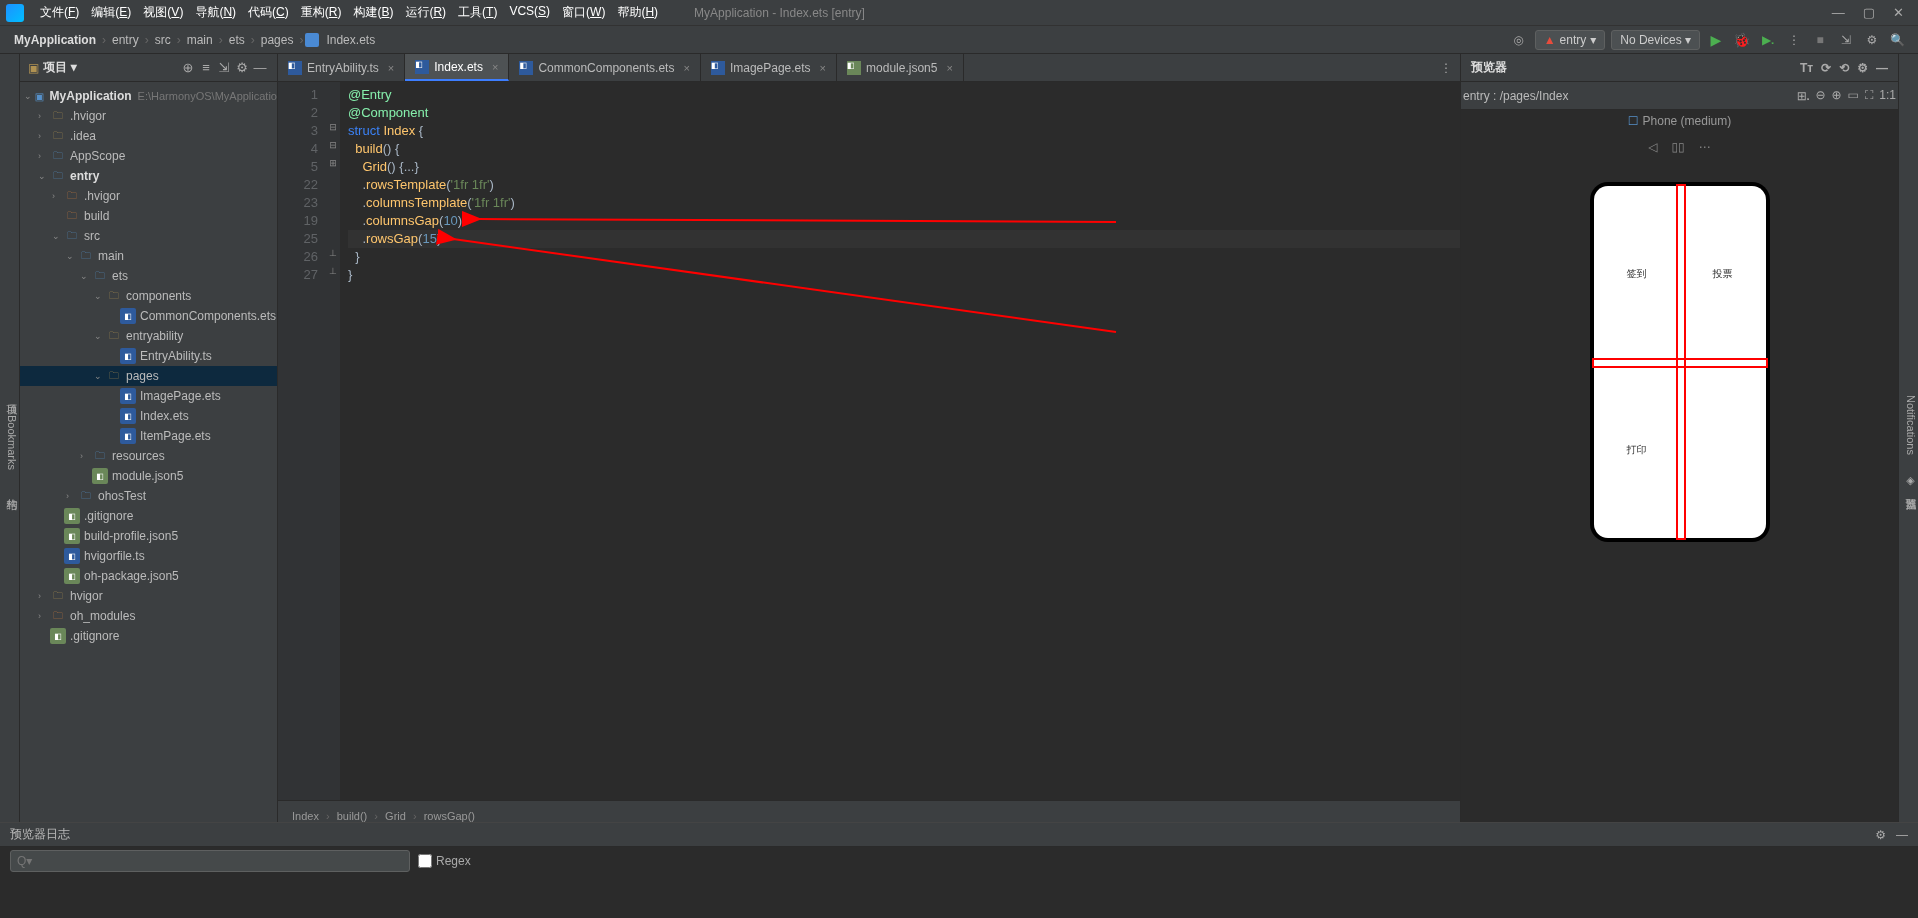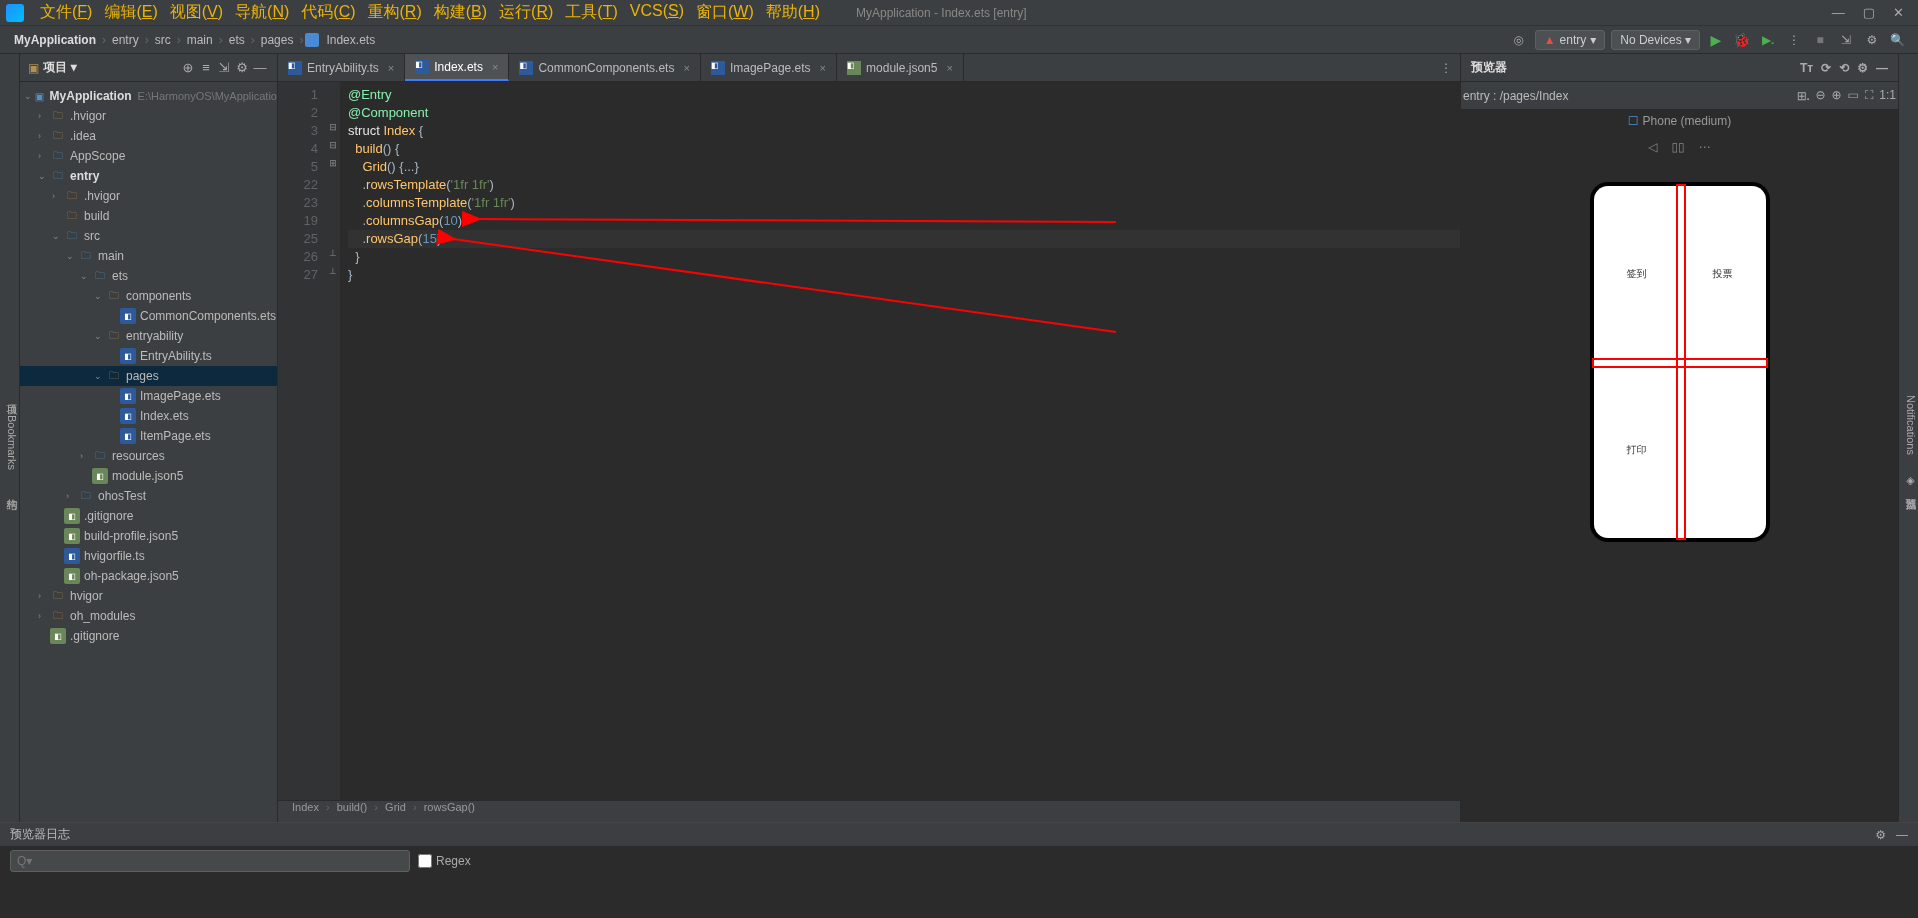--- a/index.html
+++ b/index.html
@@ -1,19 +1,19 @@
 <!DOCTYPE html>
 <html><head>
 <meta charset="utf-8">
 <style>
 *{margin:0;padding:0;box-sizing:border-box;font-family:"Segoe UI",Arial,sans-serif;user-select:none}
 body{background:#2b2b2b;color:#bbb;font-size:12px;width:1918px;height:918px;overflow:hidden;position:relative}
 .menubar{height:26px;background:#3c3f41;display:flex;align-items:center;padding:0 6px;border-bottom:1px solid #323232}
 .menubar .logo{width:18px;height:18px;background:linear-gradient(135deg,#1e90ff,#00bfff);border-radius:3px;margin-right:10px}
-.menubar .menu-item{padding:0 6px;color:#eab308;cursor:pointer;font-size:16px}
+.menubar .menu-item{padding:0 6px;color:#ffffff;cursor:pointer;font-size:12px}
 .menubar .menu-item u{text-decoration:underline}
 .menubar .title{margin-left:30px;color:#888;font-size:12px}
 .menubar .win-controls{margin-left:auto;display:flex;gap:18px;padding-right:8px}
 .menubar .win-controls span{color:#aaa;cursor:pointer;font-size:13px}
 .navbar{height:28px;background:#3c3f41;display:flex;align-items:center;padding:0 10px;border-bottom:1px solid #2a2a2a}
 .navbar .crumb{color:#bbb;padding:0 4px;font-size:12px}
 .navbar .crumb.bold{font-weight:bold;color:#ddd}
 .navbar .sep{color:#666;padding:0 2px}
 .navbar .file-icon{width:14px;height:14px;display:inline-block;background:#4a8ad4;border-radius:2px;margin-right:3px;vertical-align:middle}
 .navbar .right{margin-left:auto;display:flex;align-items:center;gap:6px}
@@ -49,29 +49,29 @@
 .tab{display:flex;align-items:center;padding:0 10px;border-right:1px solid #2a2a2a;color:#bbb;cursor:pointer;font-size:12px;gap:5px}
 .tab.active{background:#4e5254;color:#fff;border-bottom:2px solid #3d7eff}
 .tab .ticon{width:14px;height:14px}
 .tab .close{color:#888;margin-left:4px;font-size:11px}
 .tabs .more{margin-left:auto;padding:0 8px;display:flex;align-items:center;color:#aaa}
 .code{flex:1;display:flex;background:#2b2b2b;font-family:Consolas,monospace;font-size:13px;position:relative;overflow:hidden}
 .gutter{width:48px;background:#313335;color:#606366;text-align:right;padding:4px 8px 0 0;line-height:18px}
 .fold{width:14px;background:#313335;padding-top:4px}
 .fold div{height:18px;color:#888;font-size:9px;text-align:center}
 .code-text{flex:1;padding:4px 0 0 8px;line-height:18px;white-space:pre;color:#a9b7c6}
-.code-text .kw{color:#e5e5e5}
+.code-text .kw{color:#3b82f6}
 .code-text .ann{color:#86efac}
 .code-text .fn{color:#ffc66d}
 .code-text .str{color:#6a8759}
 .code-text .num{color:#6897bb}
 .code-line{height:18px}
 .code-line.current{background:#323232}
 .annotation-overlay{position:absolute;pointer-events:none;top:0;left:0;width:100%;height:100%}
-.breadcrumb-bar{height:22px;background:#3c3f41;border-top:1px solid #2a2a2a;display:flex;align-items:flex-start;padding:0 10px;font-size:11px;color:#999}
+.breadcrumb-bar{height:22px;background:#3c3f41;border-top:1px solid #2a2a2a;display:flex;align-items:flex-end;padding:0 10px;font-size:11px;color:#999}
 .breadcrumb-bar .bc{padding:0 4px}
 .breadcrumb-bar .bsep{color:#666}
 .previewer{width:438px;background:#3c3f41;border-left:1px solid #2a2a2a;display:flex;flex-direction:column}
 .prev-header{height:28px;display:flex;align-items:center;padding:0 10px;border-bottom:1px solid #2a2a2a;font-weight:bold;color:#ddd}
 .prev-header .right-icons{margin-left:auto;display:flex;gap:8px;color:#aaa}
 .prev-subheader{height:28px;display:flex;align-items:center;padding:0 2px;border-bottom:1px solid #2a2a2a;font-size:12px;color:#bbb}
 .prev-subheader .right-icons{margin-left:auto;display:flex;gap:6px;color:#aaa}
 .prev-subheader .right-icons span{cursor:pointer;font-size:12px}
 .prev-body{flex:1;background:#2b2b2b;position:relative;overflow:hidden}
 .phone-label{position:absolute;top:4px;left:50%;transform:translateX(-50%);color:#999;font-size:12px;display:flex;align-items:center;gap:4px}

